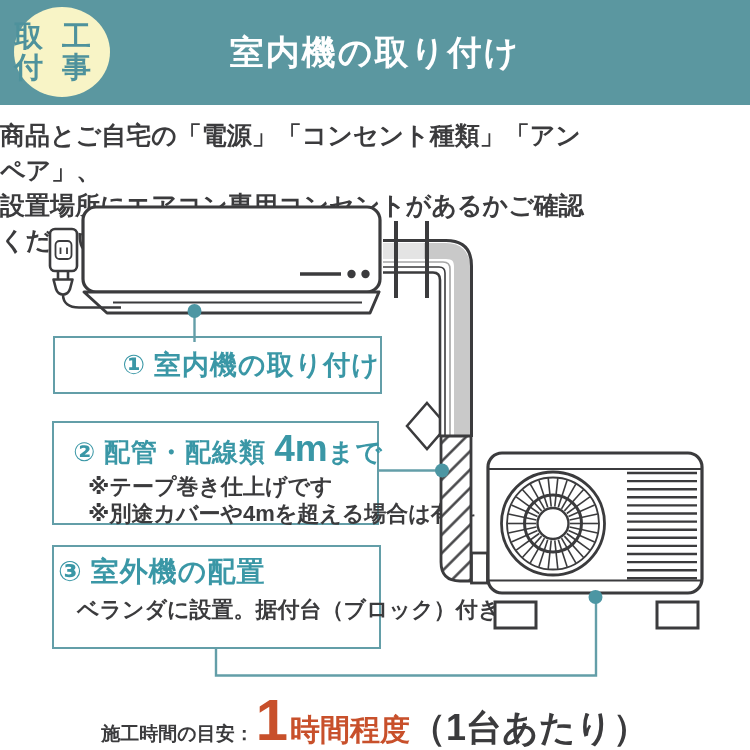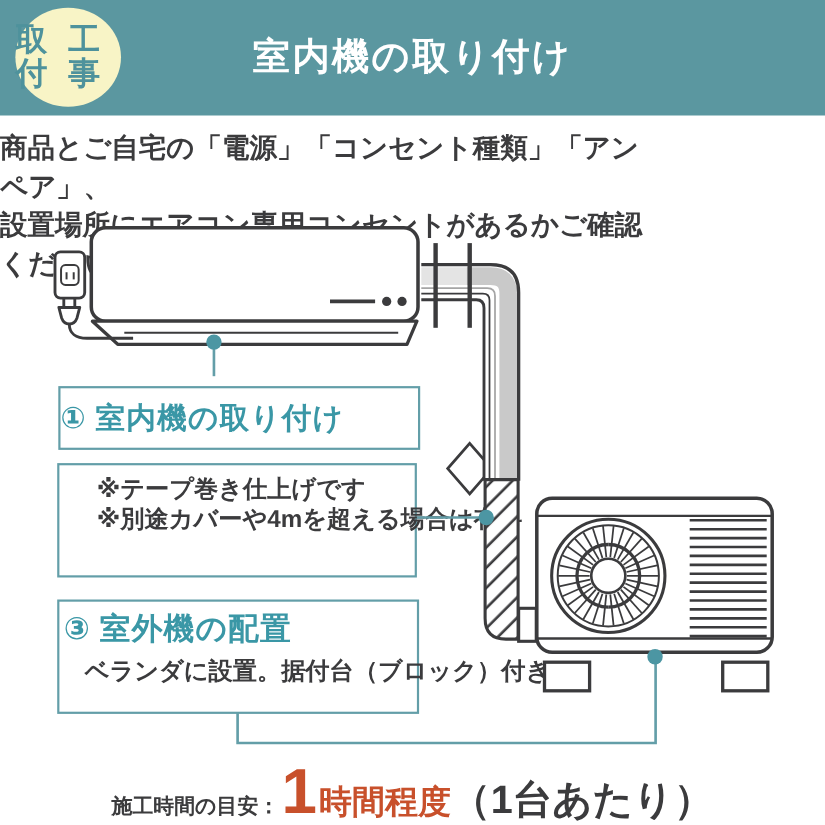--- a/index.html
+++ b/index.html
@@ -16,21 +16,21 @@
   .badge{position:absolute;left:14px;top:7px;width:96px;height:90px;border-radius:50%;
          background:var(--badge-bg);display:flex;flex-direction:row;align-items:center;
          justify-content:center;line-height:31px;font-size:29px;font-weight:bold;color:var(--badge-text);}
   .header-title{position:absolute;left:0;top:0;width:750px;height:105px;line-height:105px;
                 text-align:center;color:#fff;font-size:34px;font-weight:bold;letter-spacing:2px;}
 
   .intro{position:absolute;left:0;top:118px;width:596px;
          font-size:25px;font-weight:bold;color:var(--dark);line-height:35px;}
 
   .step-box{position:absolute;background:#fff;border:2px solid var(--teal-line);box-sizing:border-box;z-index:1;}
-  .box1{left:53px;top:351px;width:329px;height:58px;display:flex;align-items:center;justify-content:flex-start;}
+  .box1{left:53px;top:336px;width:329px;height:58px;display:flex;align-items:center;justify-content:flex-end;}
   .box1 .step-title{font-size:27px;}
   .step-title{font-weight:bold;color:var(--teal-text);letter-spacing:1px;white-space:nowrap;}
   .step-num{margin-right:8px;}
   .box2{left:52px;top:421px;width:327px;height:104px;padding:5px 0 0 19px;}
   .box2 .step-title{font-size:26px;}
   .hl{font-size:37px;letter-spacing:0;}
   .notes{margin-top:3px;padding-left:15px;font-size:22px;font-weight:bold;
          color:var(--dark);line-height:27px;white-space:nowrap;}
   .box3{left:52px;top:545px;width:329px;height:104px;padding:6px 0 0 4px;}
   .box3 .step-title{font-size:28px;}
@@ -65,20 +65,24 @@
     <div>設置場所にエアコン専用コンセントがあるかご確認ください。</div>
   </div>
 
   <div class="step-box box1">
     <span class="step-title">
       <span class="step-num">①</span><span>室内機の取り付け</span>
     </span>
   </div>
 
   <div class="step-box box2">
+    <div class="step-title">
+      <span class="step-num">②</span><span>配管・配線類</span>
+      <span class="hl">4m</span><span>まで</span>
+    </div>
     <div class="notes">
       <div>※テープ巻き仕上げです</div>
       <div>※別途カバーや4mを超える場合は有料</div>
     </div>
   </div>
 
   <div class="step-box box3">
     <div class="step-title">
       <span class="step-num">③</span><span>室外機の配置</span>
     </div>

